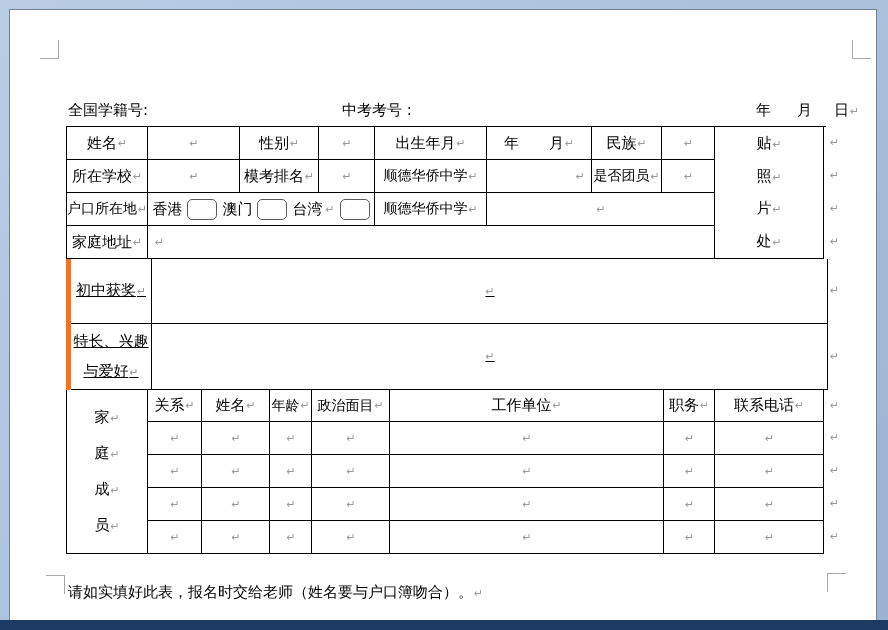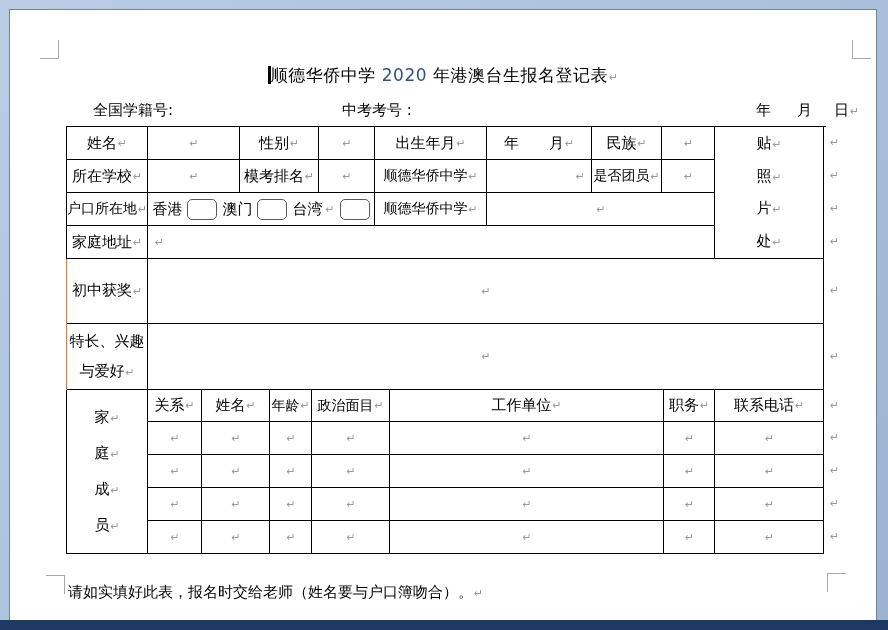--- a/index.html
+++ b/index.html
@@ -16,31 +16,31 @@
   .crop.tr{left:842px;top:30px;border-left:1px solid #a8a8a8;border-bottom:1px solid #a8a8a8;}
   .crop.bl{left:36px;top:565px;border-right:1px solid #a8a8a8;border-top:1px solid #a8a8a8;}
   .crop.br{left:817px;top:563px;border-left:1px solid #a8a8a8;border-top:1px solid #a8a8a8;}
 
   .title{position:absolute;top:54px;left:0;width:100%;text-align:center;font-size:17px;letter-spacing:.5px;}
   .cursor{display:inline-block;width:3px;height:18px;background:#000;vertical-align:-3px;}
   .yearblue{color:#33527a;}
   .mark{color:#9a9a9a;font-size:11px;margin-left:1px;font-weight:normal;letter-spacing:0;}
 
   .meta{position:absolute;top:91px;left:0;width:100%;height:18px;font-size:15px;}
-  .meta .nat{position:absolute;left:58px;margin-left:25px;}
+  .meta .nat{position:absolute;left:58px;}
   .meta .exam{position:absolute;left:332px;}
   .meta .date{position:absolute;left:746px;white-space:nowrap;}
   .meta .date .m{margin-left:26px;}
   .meta .date .d{margin-left:22px;}
 
   .tbl{position:absolute;left:56px;top:116px;width:760px;}
   .grid{display:grid;}
   .gA{grid-template-columns:81px 92px 79px 56px 112px 105px 70px 53px 109px;
       grid-auto-rows:33px;border-top:1px solid #000;border-left:1px solid #000;}
-  .gB{grid-template-columns:81px 676px;grid-template-rows:65px 66px;border-left:1px solid #f97316;}
+  .gB{grid-template-columns:81px 676px;grid-template-rows:65px 66px;border-left:5px solid #f97316;text-decoration:underline;}
   .gC{grid-template-columns:81px 54px 68px 42px 78px 274px 51px 109px;
       grid-template-rows:32px 33px 33px 33px 33px;border-left:1px solid #000;}
   .c{border-right:1px solid #000;border-bottom:1px solid #000;box-sizing:border-box;
      display:flex;align-items:center;justify-content:center;font-size:15px;overflow:visible;white-space:nowrap;}
   .c.small{font-size:14px;}
   .c.mr{justify-content:flex-end;padding-right:6px;}
   .c.ml{justify-content:flex-start;padding-left:6px;}
   .twoline{flex-direction:column;line-height:30px;}
   .vphoto,.vside{flex-direction:column;}
   .vphoto{justify-content:space-around;}
@@ -56,23 +56,20 @@
 <body>
 
 <div class="screen">
   <div class="page">
 
     <div class="crop tl"></div>
     <div class="crop tr"></div>
     <div class="crop bl"></div>
     <div class="crop br"></div>
 
-    <div class="title">
-      <span class="cursor"></span><span>顺德华侨中学 </span><span class="yearblue">2020</span><span> 年港澳台生报名登记表</span><span class="mark">↵</span>
-    </div>
 
     <div class="meta">
       <span class="nat">全国学籍号:</span>
       <span class="exam">中考考号 :</span>
       <span class="date"><span>年</span><span class="m">月</span><span class="d">日</span><span class="mark">↵</span></span>
     </div>
 
     <div class="tbl">
 
       <div class="grid gA">

